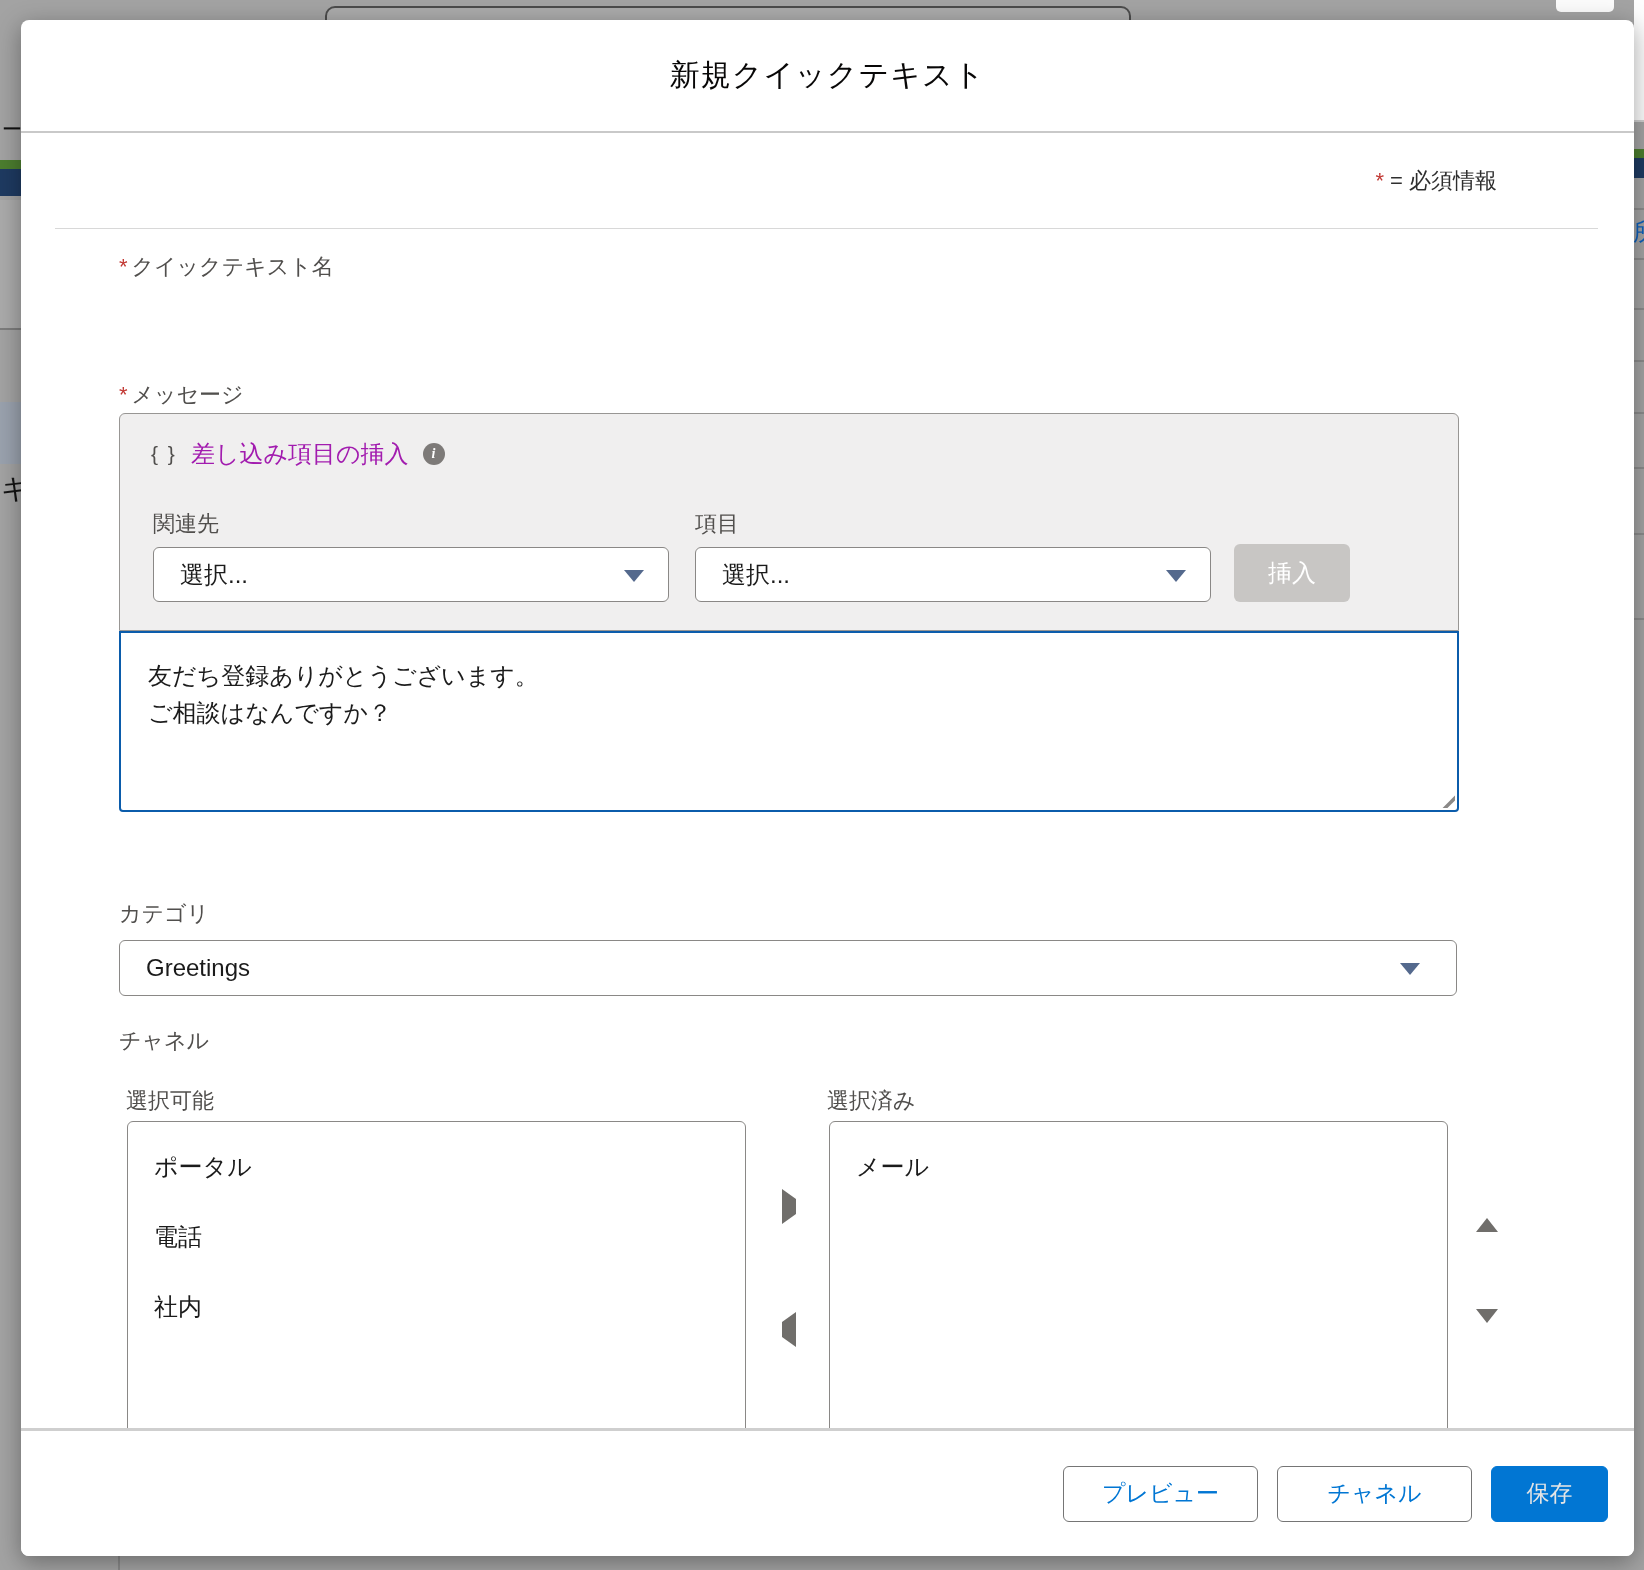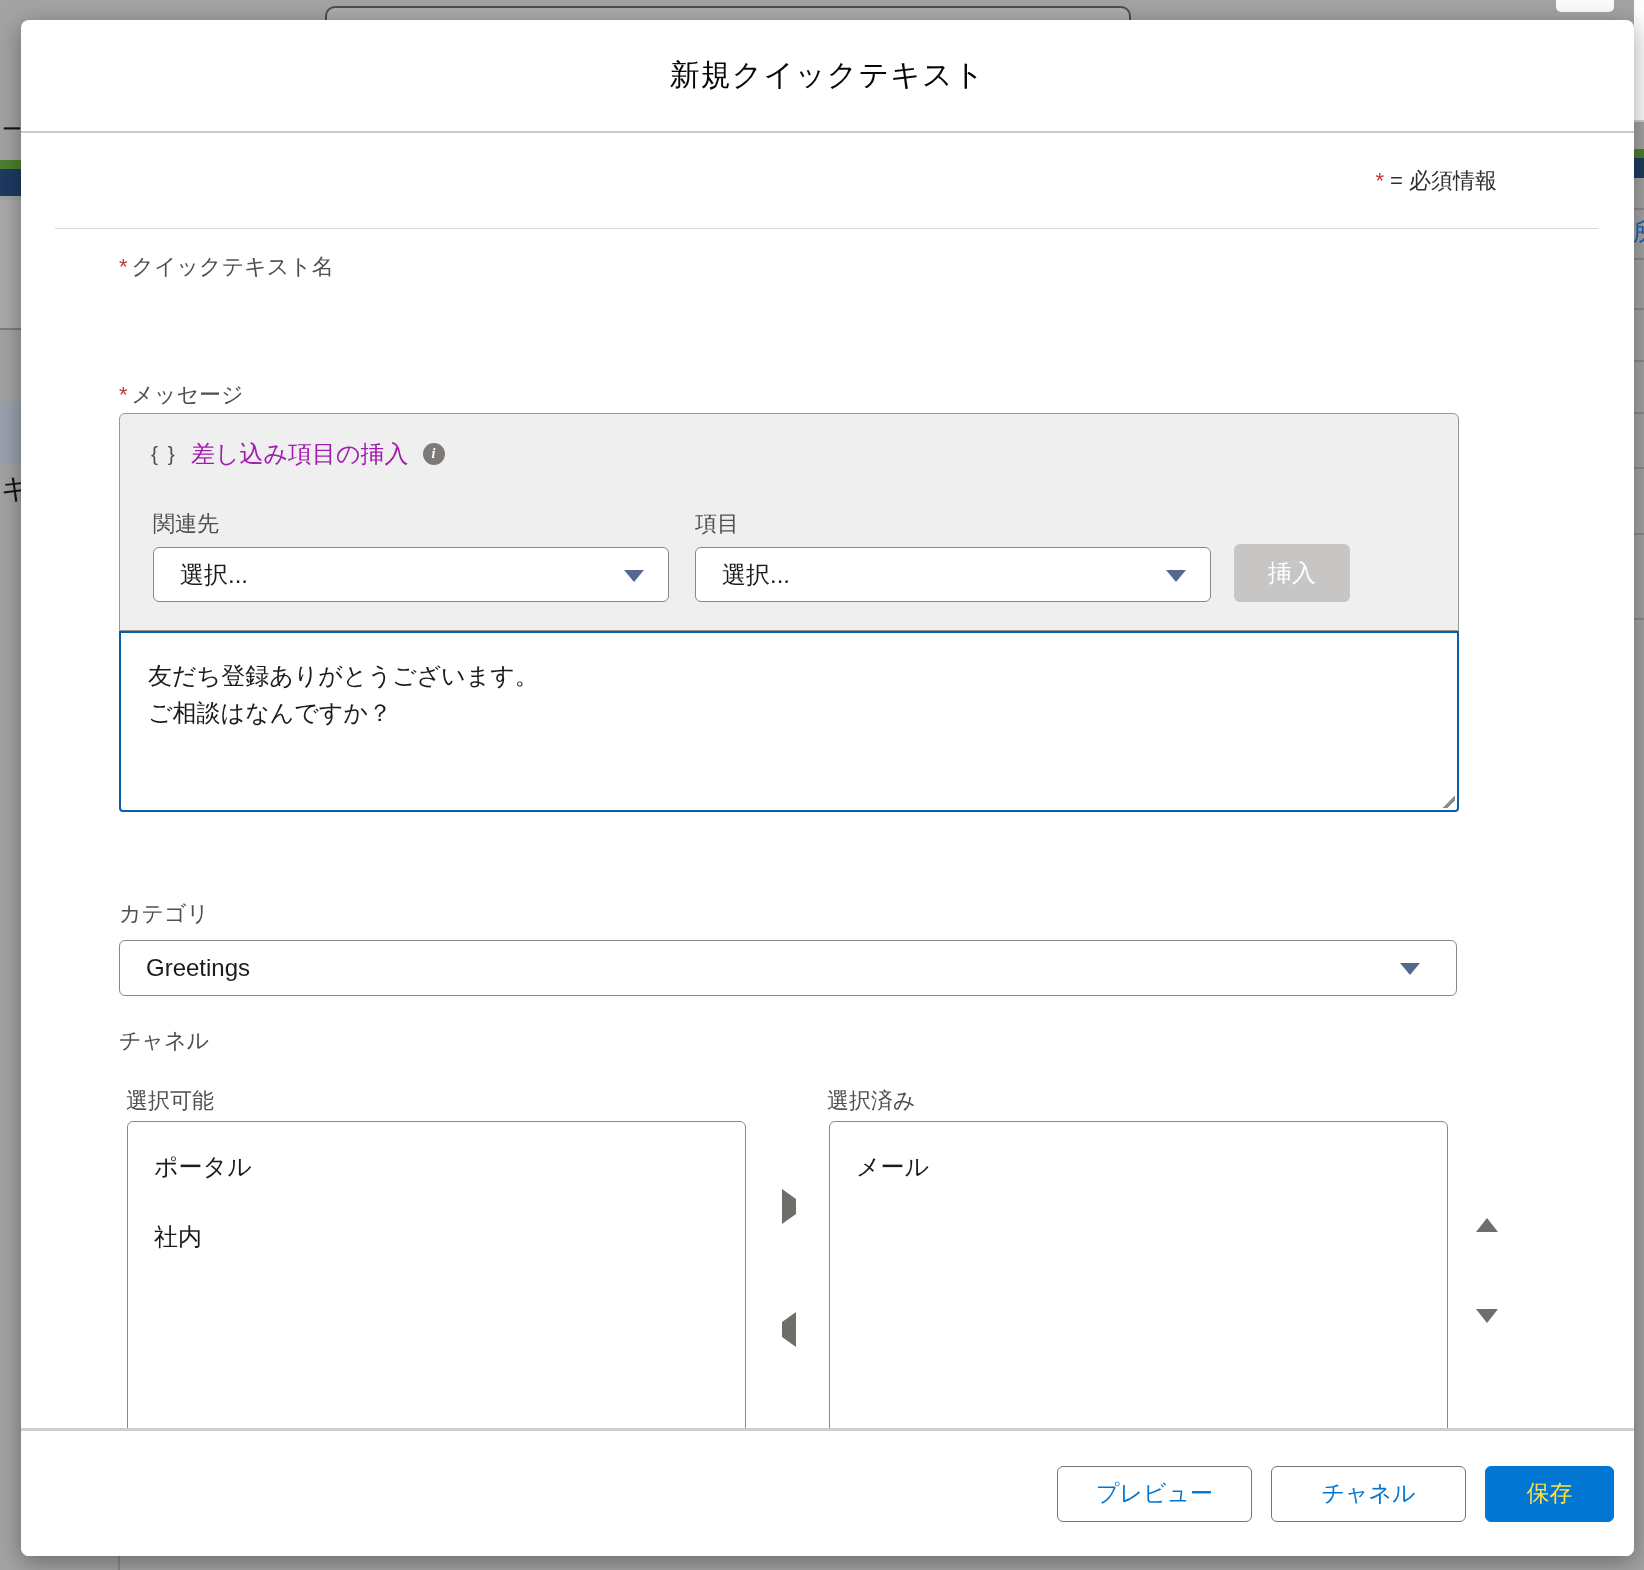--- a/index.html
+++ b/index.html
@@ -74,27 +74,27 @@
   .lb-item { height:70px; display:flex; align-items:center; padding-left:26px; font-size:24px; color:#1b1b1b; cursor:pointer; }
   .move-btn { position:absolute; width:26px; height:26px; background:none; border:none; cursor:pointer; }
   .tri-right { width:0; height:0; border-top:10px solid transparent; border-bottom:10px solid transparent; border-left:14px solid #706e6b; }
   .tri-left  { width:0; height:0; border-top:10px solid transparent; border-bottom:10px solid transparent; border-right:14px solid #706e6b; }
   .tri-up    { width:0; height:0; border-left:11px solid transparent; border-right:11px solid transparent; border-bottom:14px solid #706e6b; }
   .tri-down  { width:0; height:0; border-left:11px solid transparent; border-right:11px solid transparent; border-top:14px solid #706e6b; }
 
   
   .modal-footer { position:absolute; left:0; top:1408px; width:1613px; height:128px; background:#fff;
                   border-top:3px solid #cfcfcf; display:flex; align-items:center; justify-content:flex-end;
-                  gap:19px; padding-right:20px; }
+                  gap:19px; padding-right:26px; }
   .btn { height:56px; border-radius:6px; border:1px solid #757575; background:#fff; color:#0176d3;
          font-size:23px; font-family:inherit; cursor:pointer; }
   .btn-preview { width:195px; }
   .btn-cancel { width:195px; }
   .btn-savenew { width:204px; }
-  .btn-save { width:129px; background:#0176d3; border:1px solid #0176d3; color:#fde047; }
+  .btn-save { width:117px; background:#0176d3; border:1px solid #0176d3; color:#e5e5e5; }
 </style>
 </head>
 <body>
 
 <div id="canvas">
 
   <div class="bg-frag bg-dialog-corner"></div>
   <div class="bg-frag bg-chip-topright"></div>
   <div class="bg-frag bg-right-white"></div>
   <div class="bg-frag bg-left-dash">ー</div>
@@ -167,20 +167,21 @@
       <div class="select" style="left:98px; top:805px; width:1338px; height:56px;">
         <span>Greetings</span>
         <span class="sel-arrow" style="right:36px;"></span>
       </div>
 
       <div class="field-label" style="left:98px; top:891px;">チャネル</div>
 
       <div class="field-label" style="left:105px; top:951px;">選択可能</div>
       <div class="listbox" style="left:106px; top:986px;">
         <div class="lb-item">ポータル</div>
+        <div class="lb-item">電話</div>
         <div class="lb-item">社内</div>
       </div>
 
       <button class="move-btn" style="left:755px; top:1058px;">
         <span class="tri-right"></span>
       </button>
       <button class="move-btn" style="left:755px; top:1181px;">
         <span class="tri-left"></span>
       </button>
 

